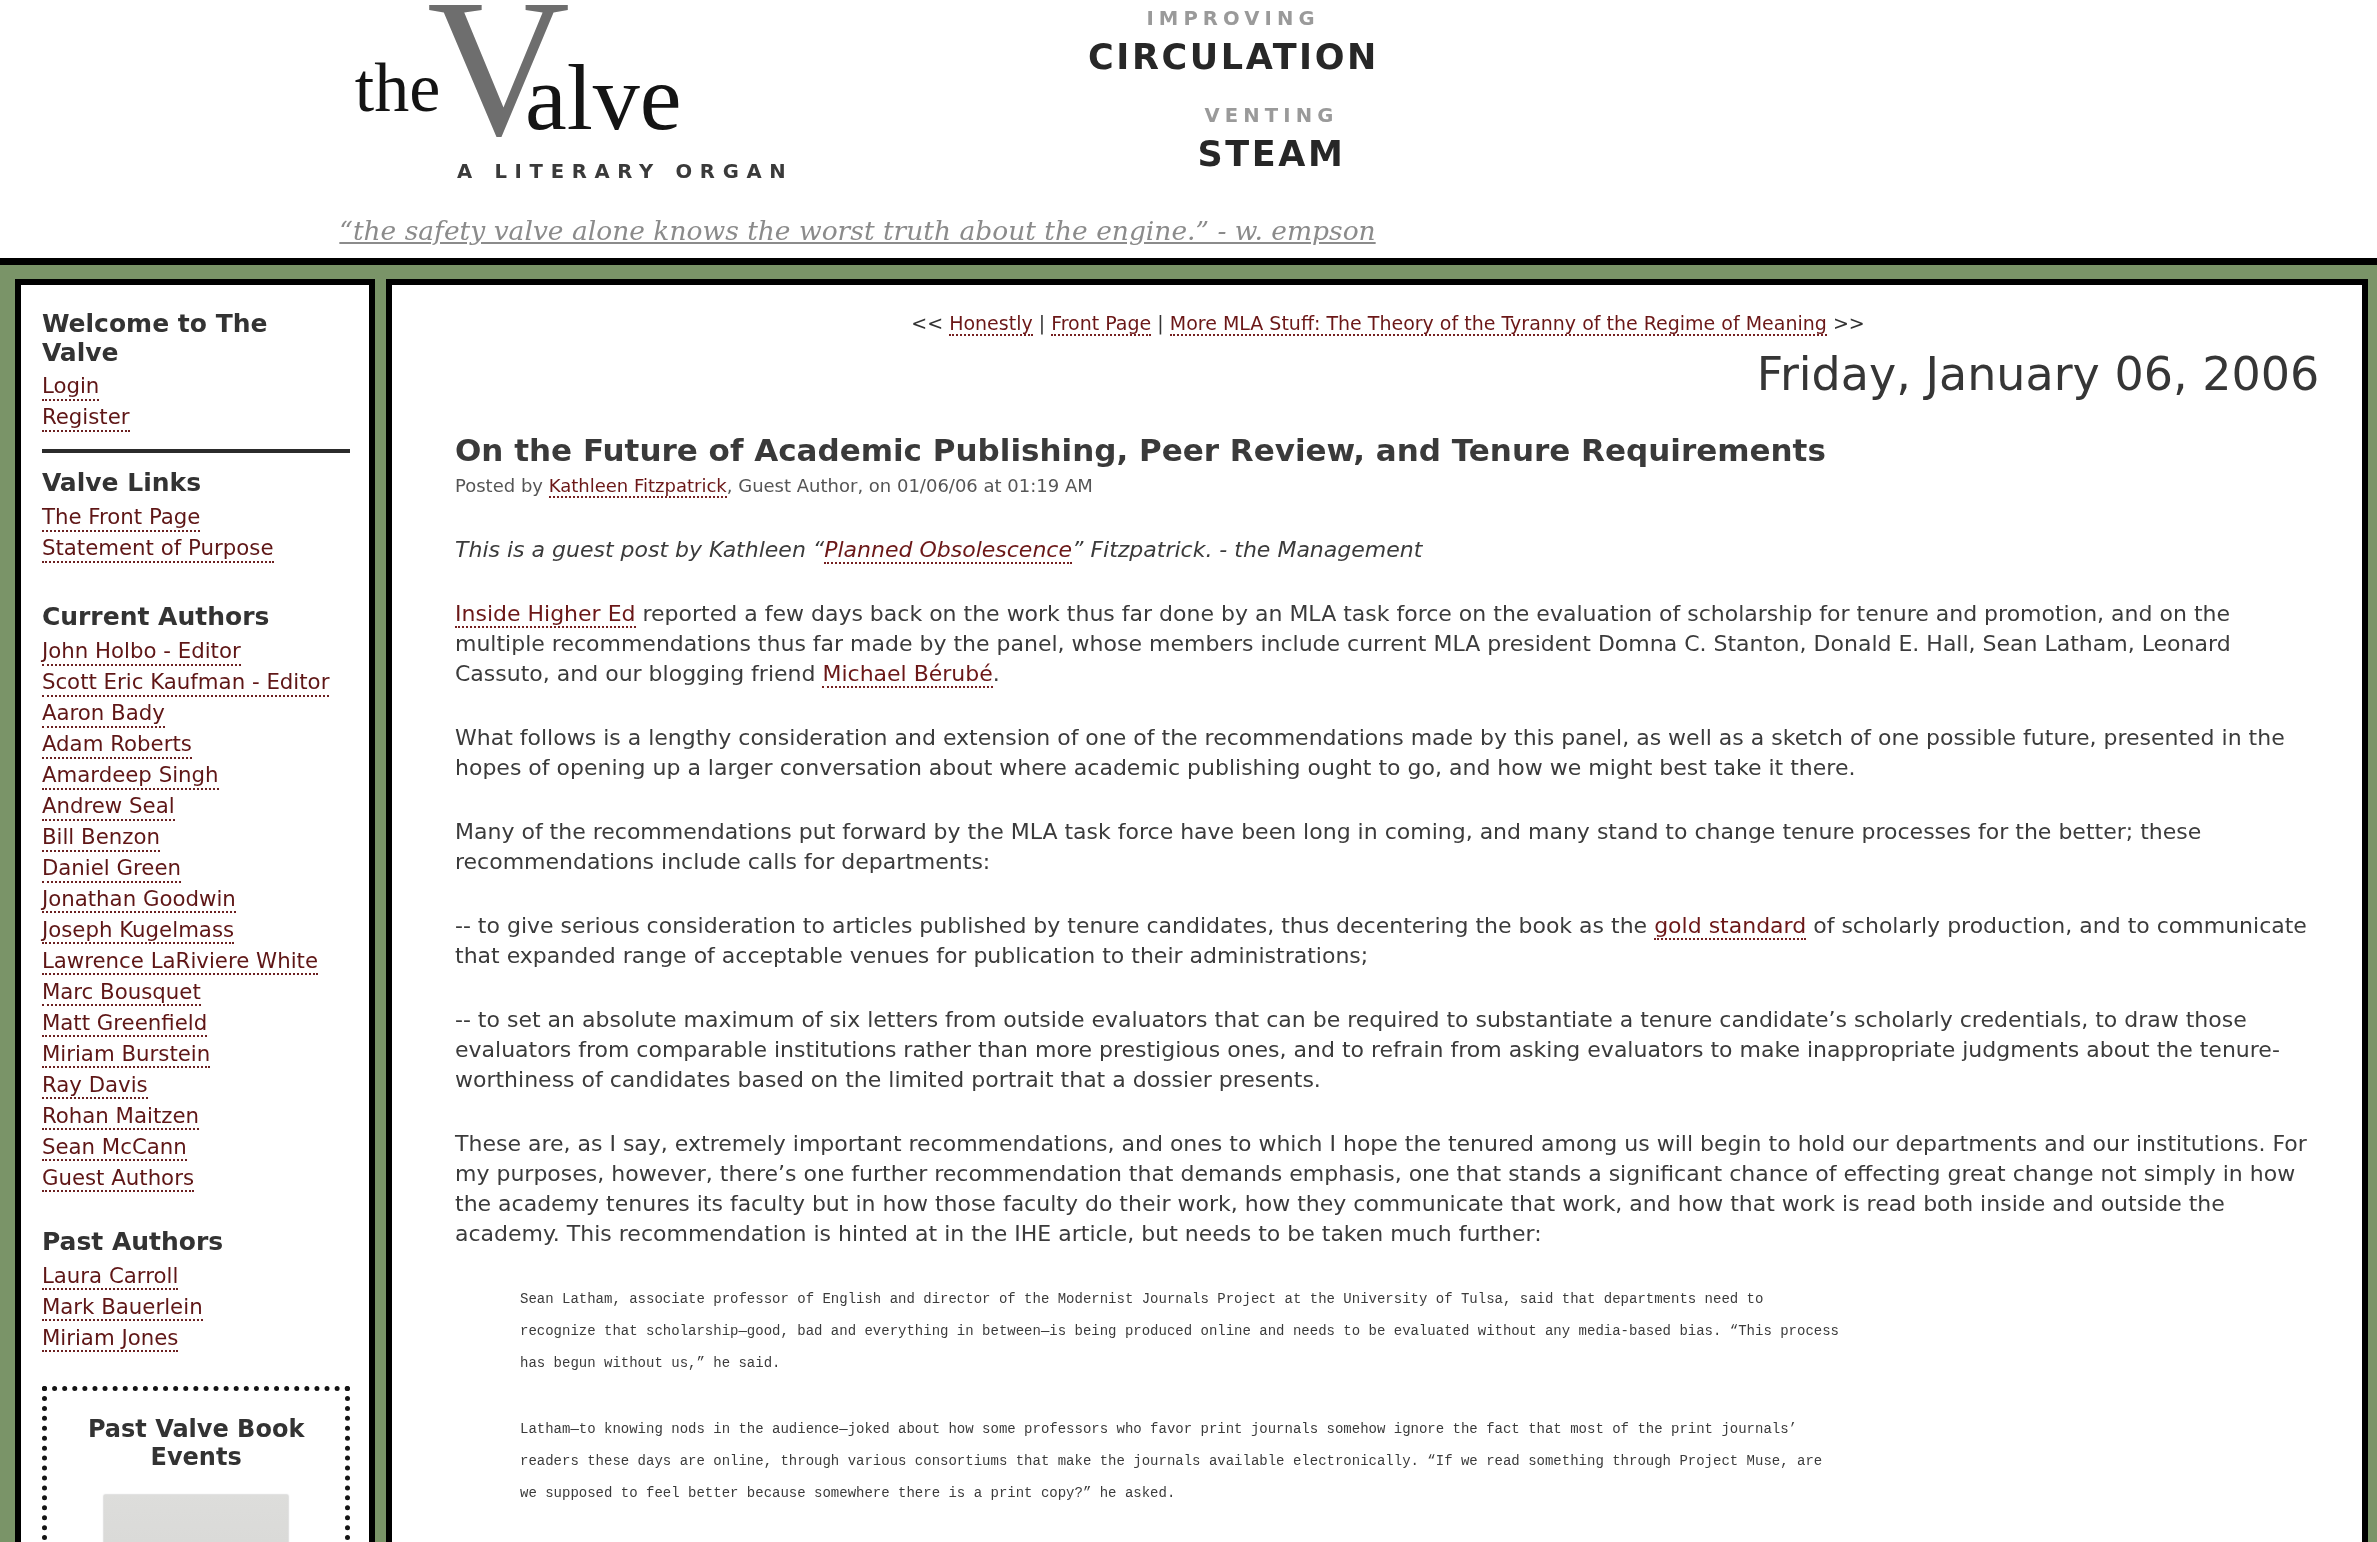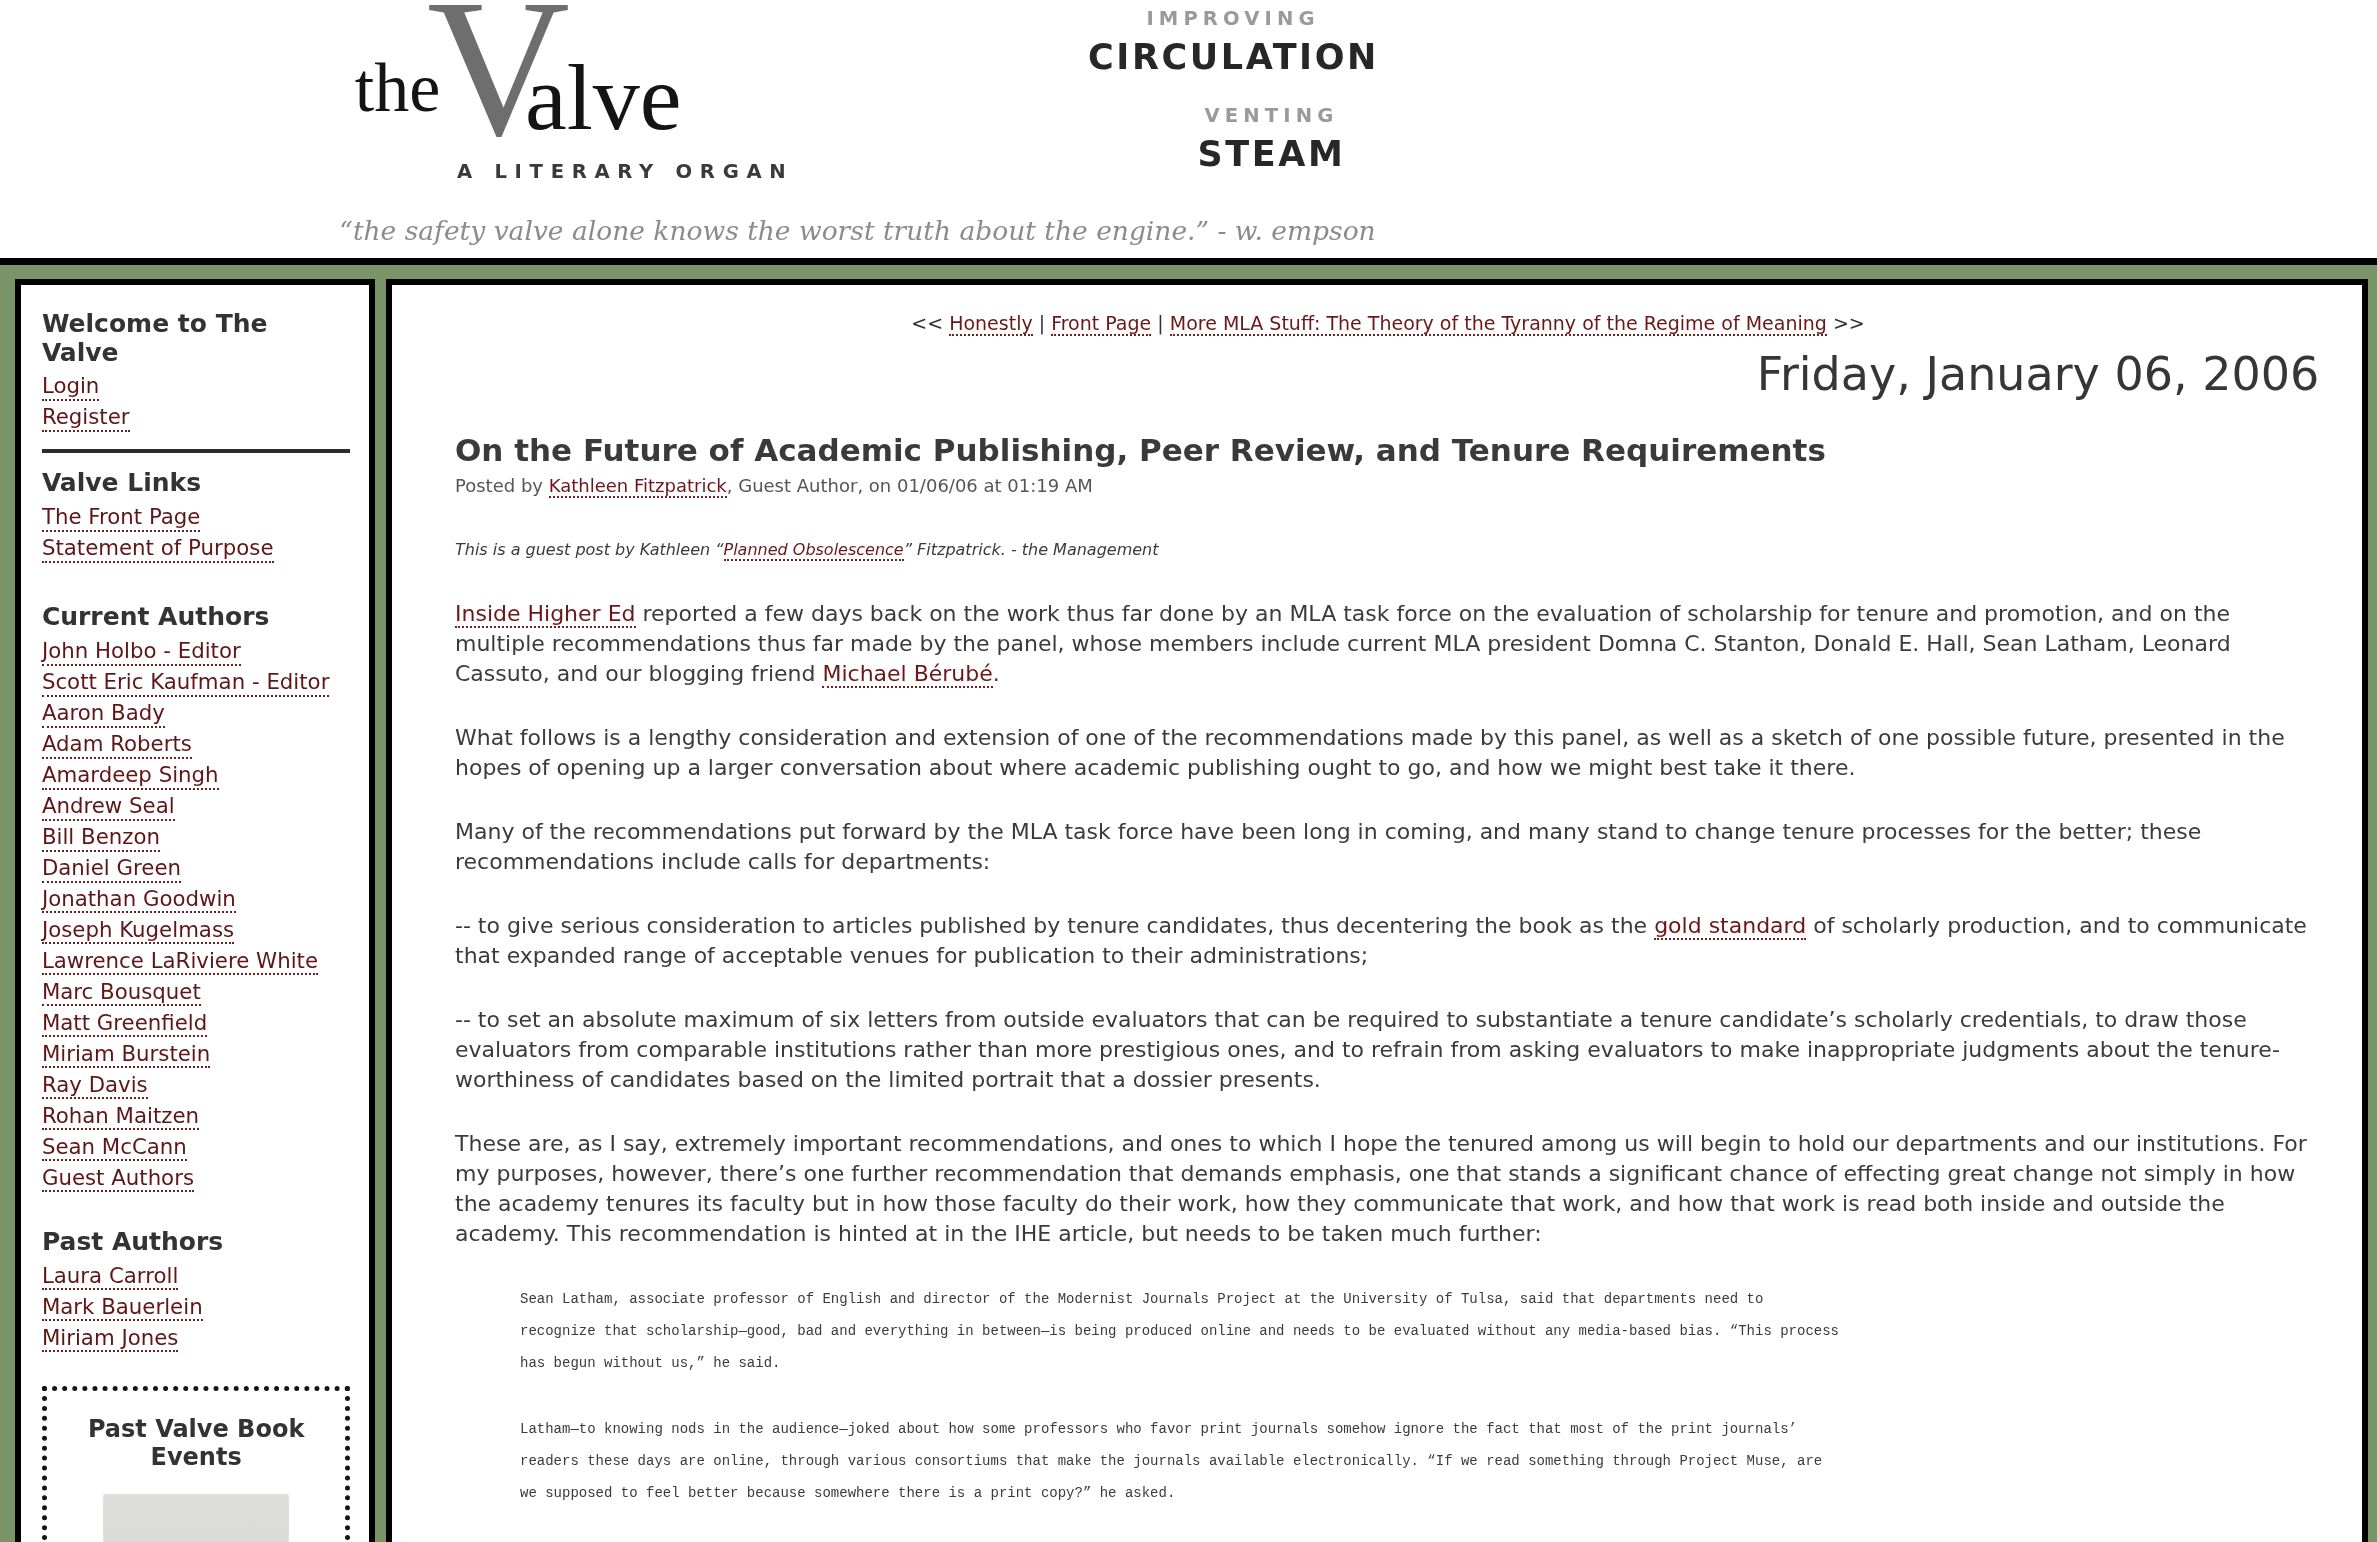--- a/index.html
+++ b/index.html
@@ -18,21 +18,21 @@
   .logo-sub  { position:absolute; left:109px; top:155px; font-size:19.6px; font-weight:bold; letter-spacing:7.7px; color:#3a3a3a; white-space:nowrap; }
 
   .taglines { position:absolute; left:1088px; top:6.8px; width:290px; }
   .tag-small { font-size:19.6px; font-weight:bold; letter-spacing:5.1px; color:#9a9a9a; text-align:center; }
   .tag-big   { font-size:35px; font-weight:bold; letter-spacing:2.6px; color:#272727; text-align:center; margin-top:7px; white-space:nowrap; }
   .tag-group.second { margin-top:27px; padding-left:77px; width:213px; }
 
   .site-quote {
     position:absolute; left:290px; top:215px; width:1135px; text-align:center;
     font-family:"DejaVu Serif", serif; font-style:italic;
-    font-size:26.5px; color:#8b8b8b; letter-spacing:0px; white-space:nowrap;
+    font-size:26.5px; color:#8b8b8b; letter-spacing:0px; white-space:nowrap;text-decoration:underline;
   }
 
   .black-bar { position:absolute; top:258px; left:0; width:100%; height:6.8px; background:#000; }
 
   
   .green-area { position:absolute; top:265px; left:0; width:100%; height:1502px; background:#7a9468; }
 
   
   .sidebar {
     position:absolute; left:15.4px; top:13.7px; width:360px; height:1408px;
@@ -72,21 +72,21 @@
   .lnk { color:#6b1717; text-decoration:none; border-bottom:2.6px dotted #752020; cursor:pointer; }
   .post-nav .lnk { font-size:19px; }
   .date-line {
     text-align:right; font-weight:normal; font-size:46px; color:#363636;
     margin:13.7px 1.7px 31px 0;
   }
   .post-title { font-weight:bold; font-size:31px; color:#3a3a3a; margin:0 0 6.8px 0; }
   .byline { font-size:18px; color:#555; margin:0 0 39px 0; }
   .byline .lnk { font-size:18px; }
   .post-body p { font-size:22px; line-height:30px; color:#3b3b3b; margin:0 0 34px 0; }
-  .post-body p.guest-note { font-style:italic; font-size:16px; }
+  .post-body p.guest-note { font-style:italic; font-size:22px; }
   .post-body blockquote {
     font-family:Liberation Mono, monospace;
     font-size:14px; line-height:32px; color:#3b3b3b;
     margin:0 478px 34px 65px;
   }
 </style>
 </head>
 <body>
 
 <header class="site-header">

